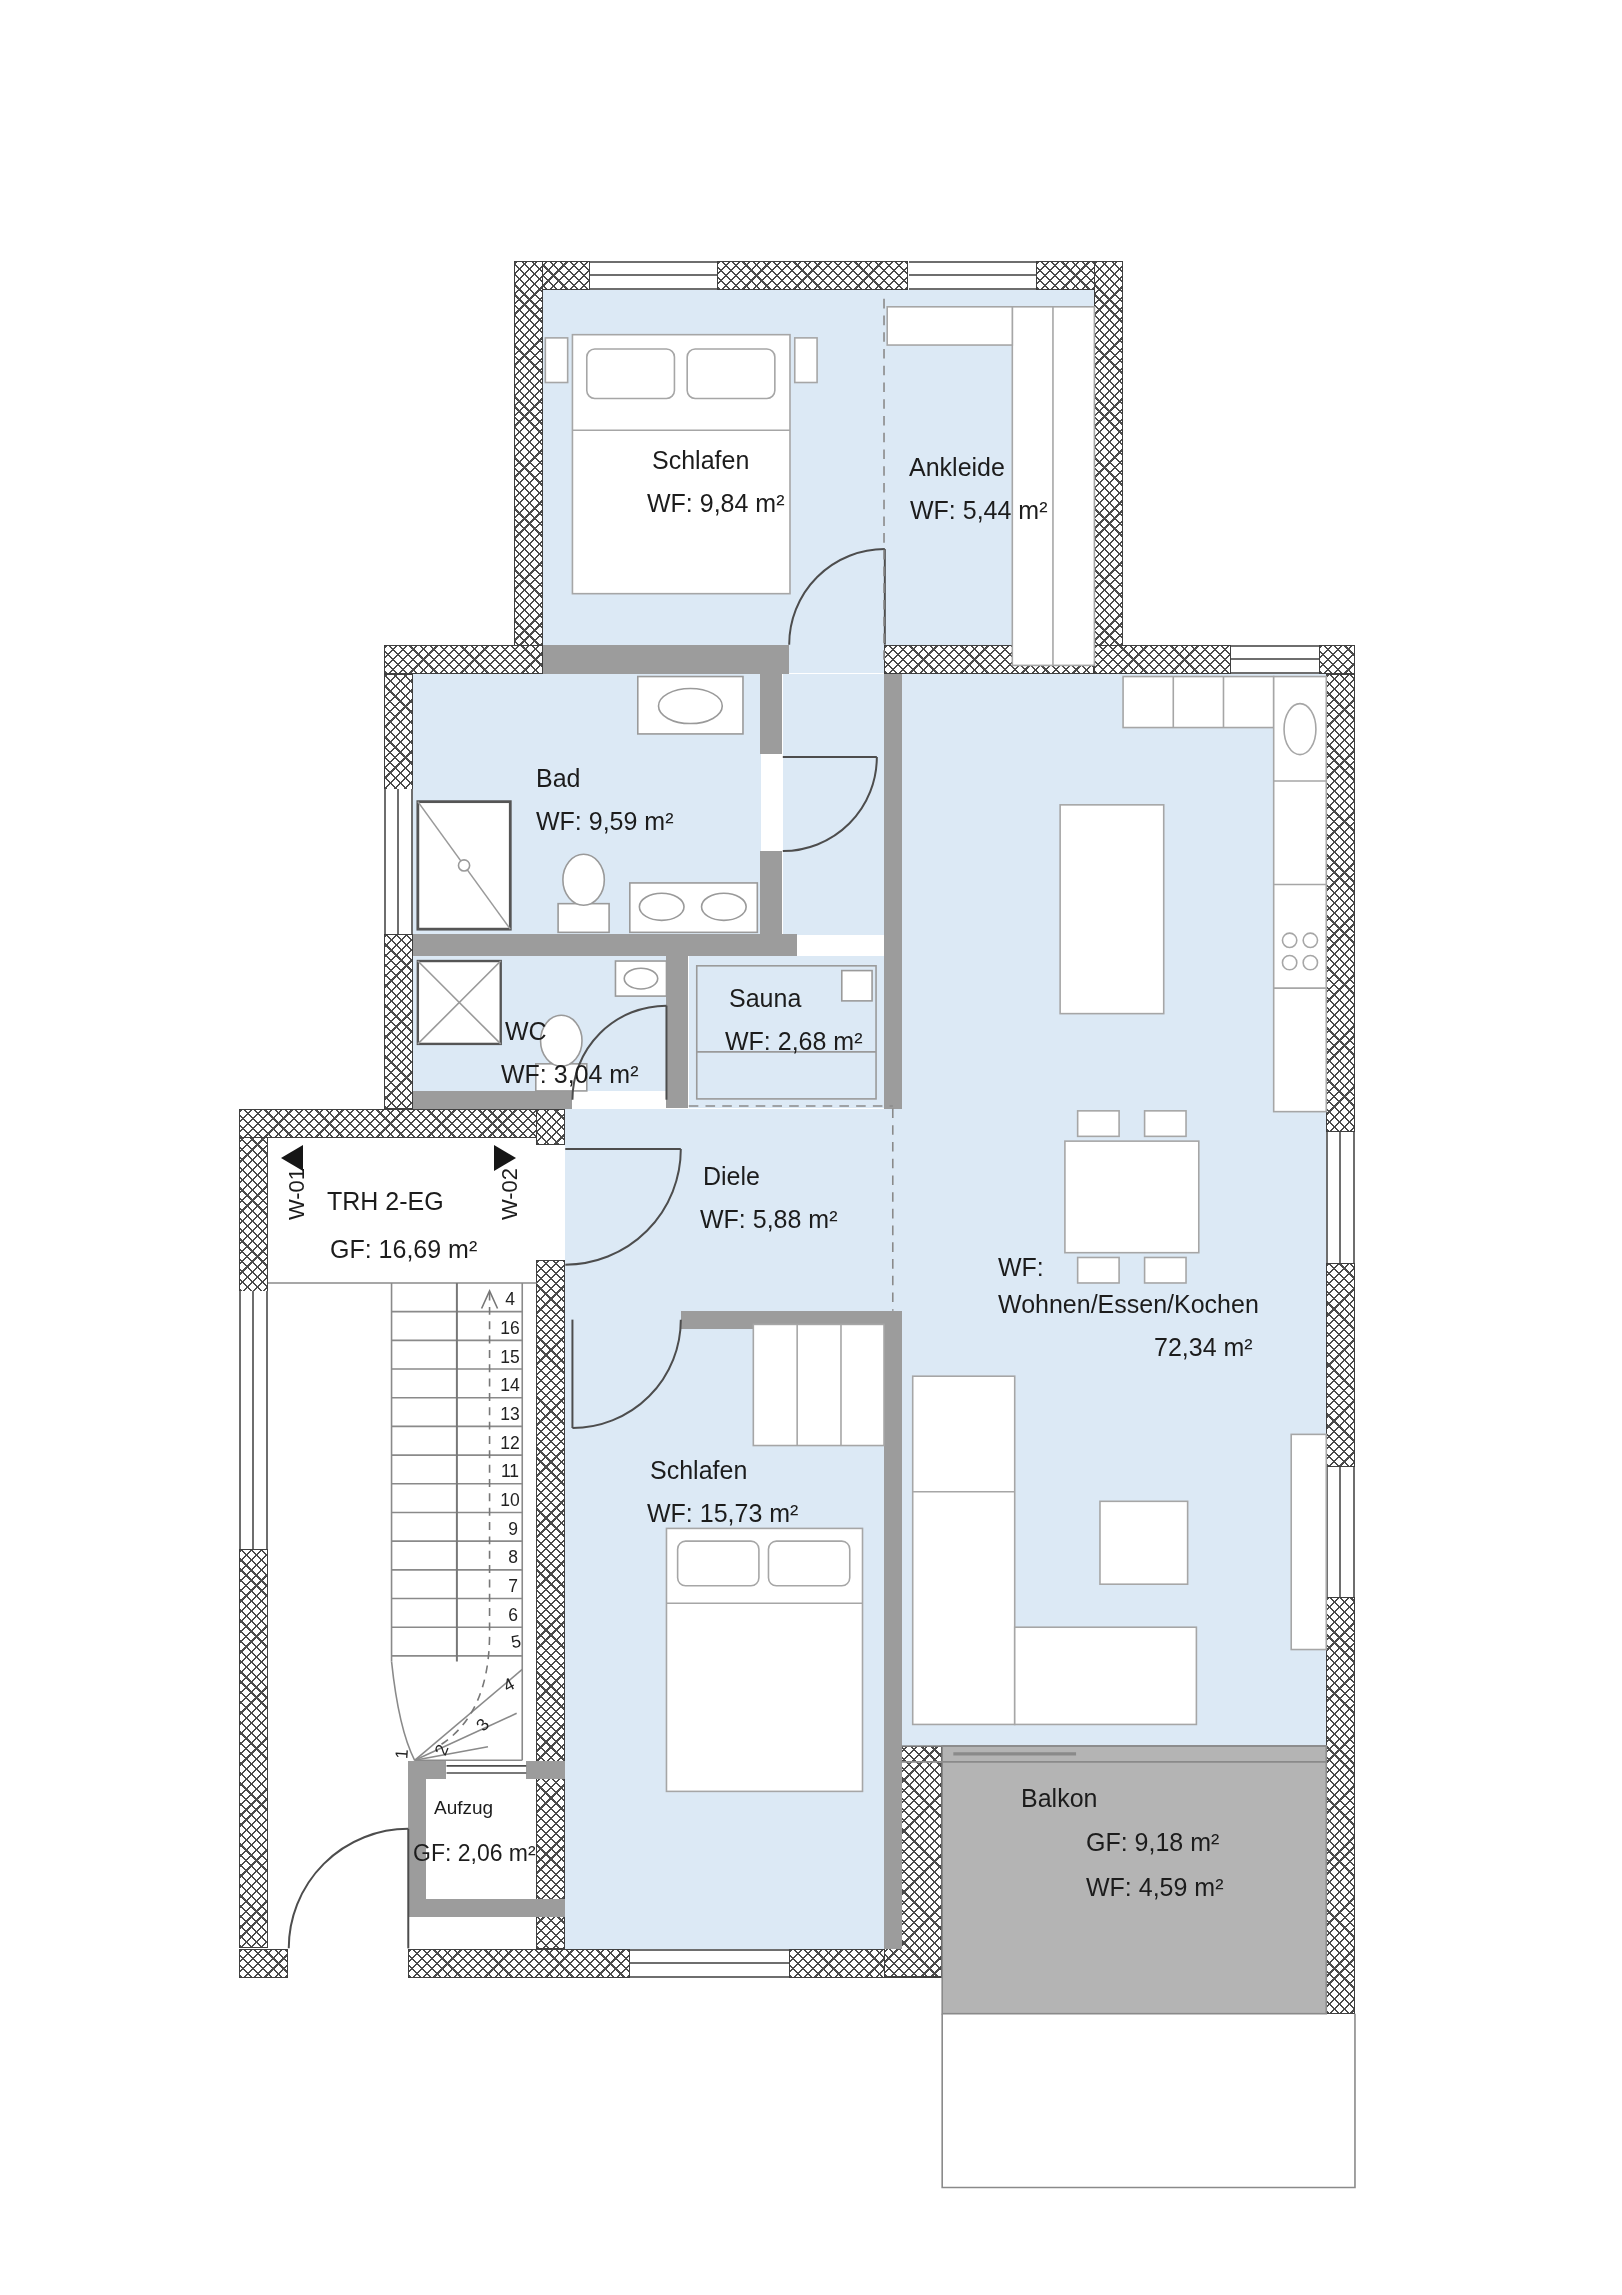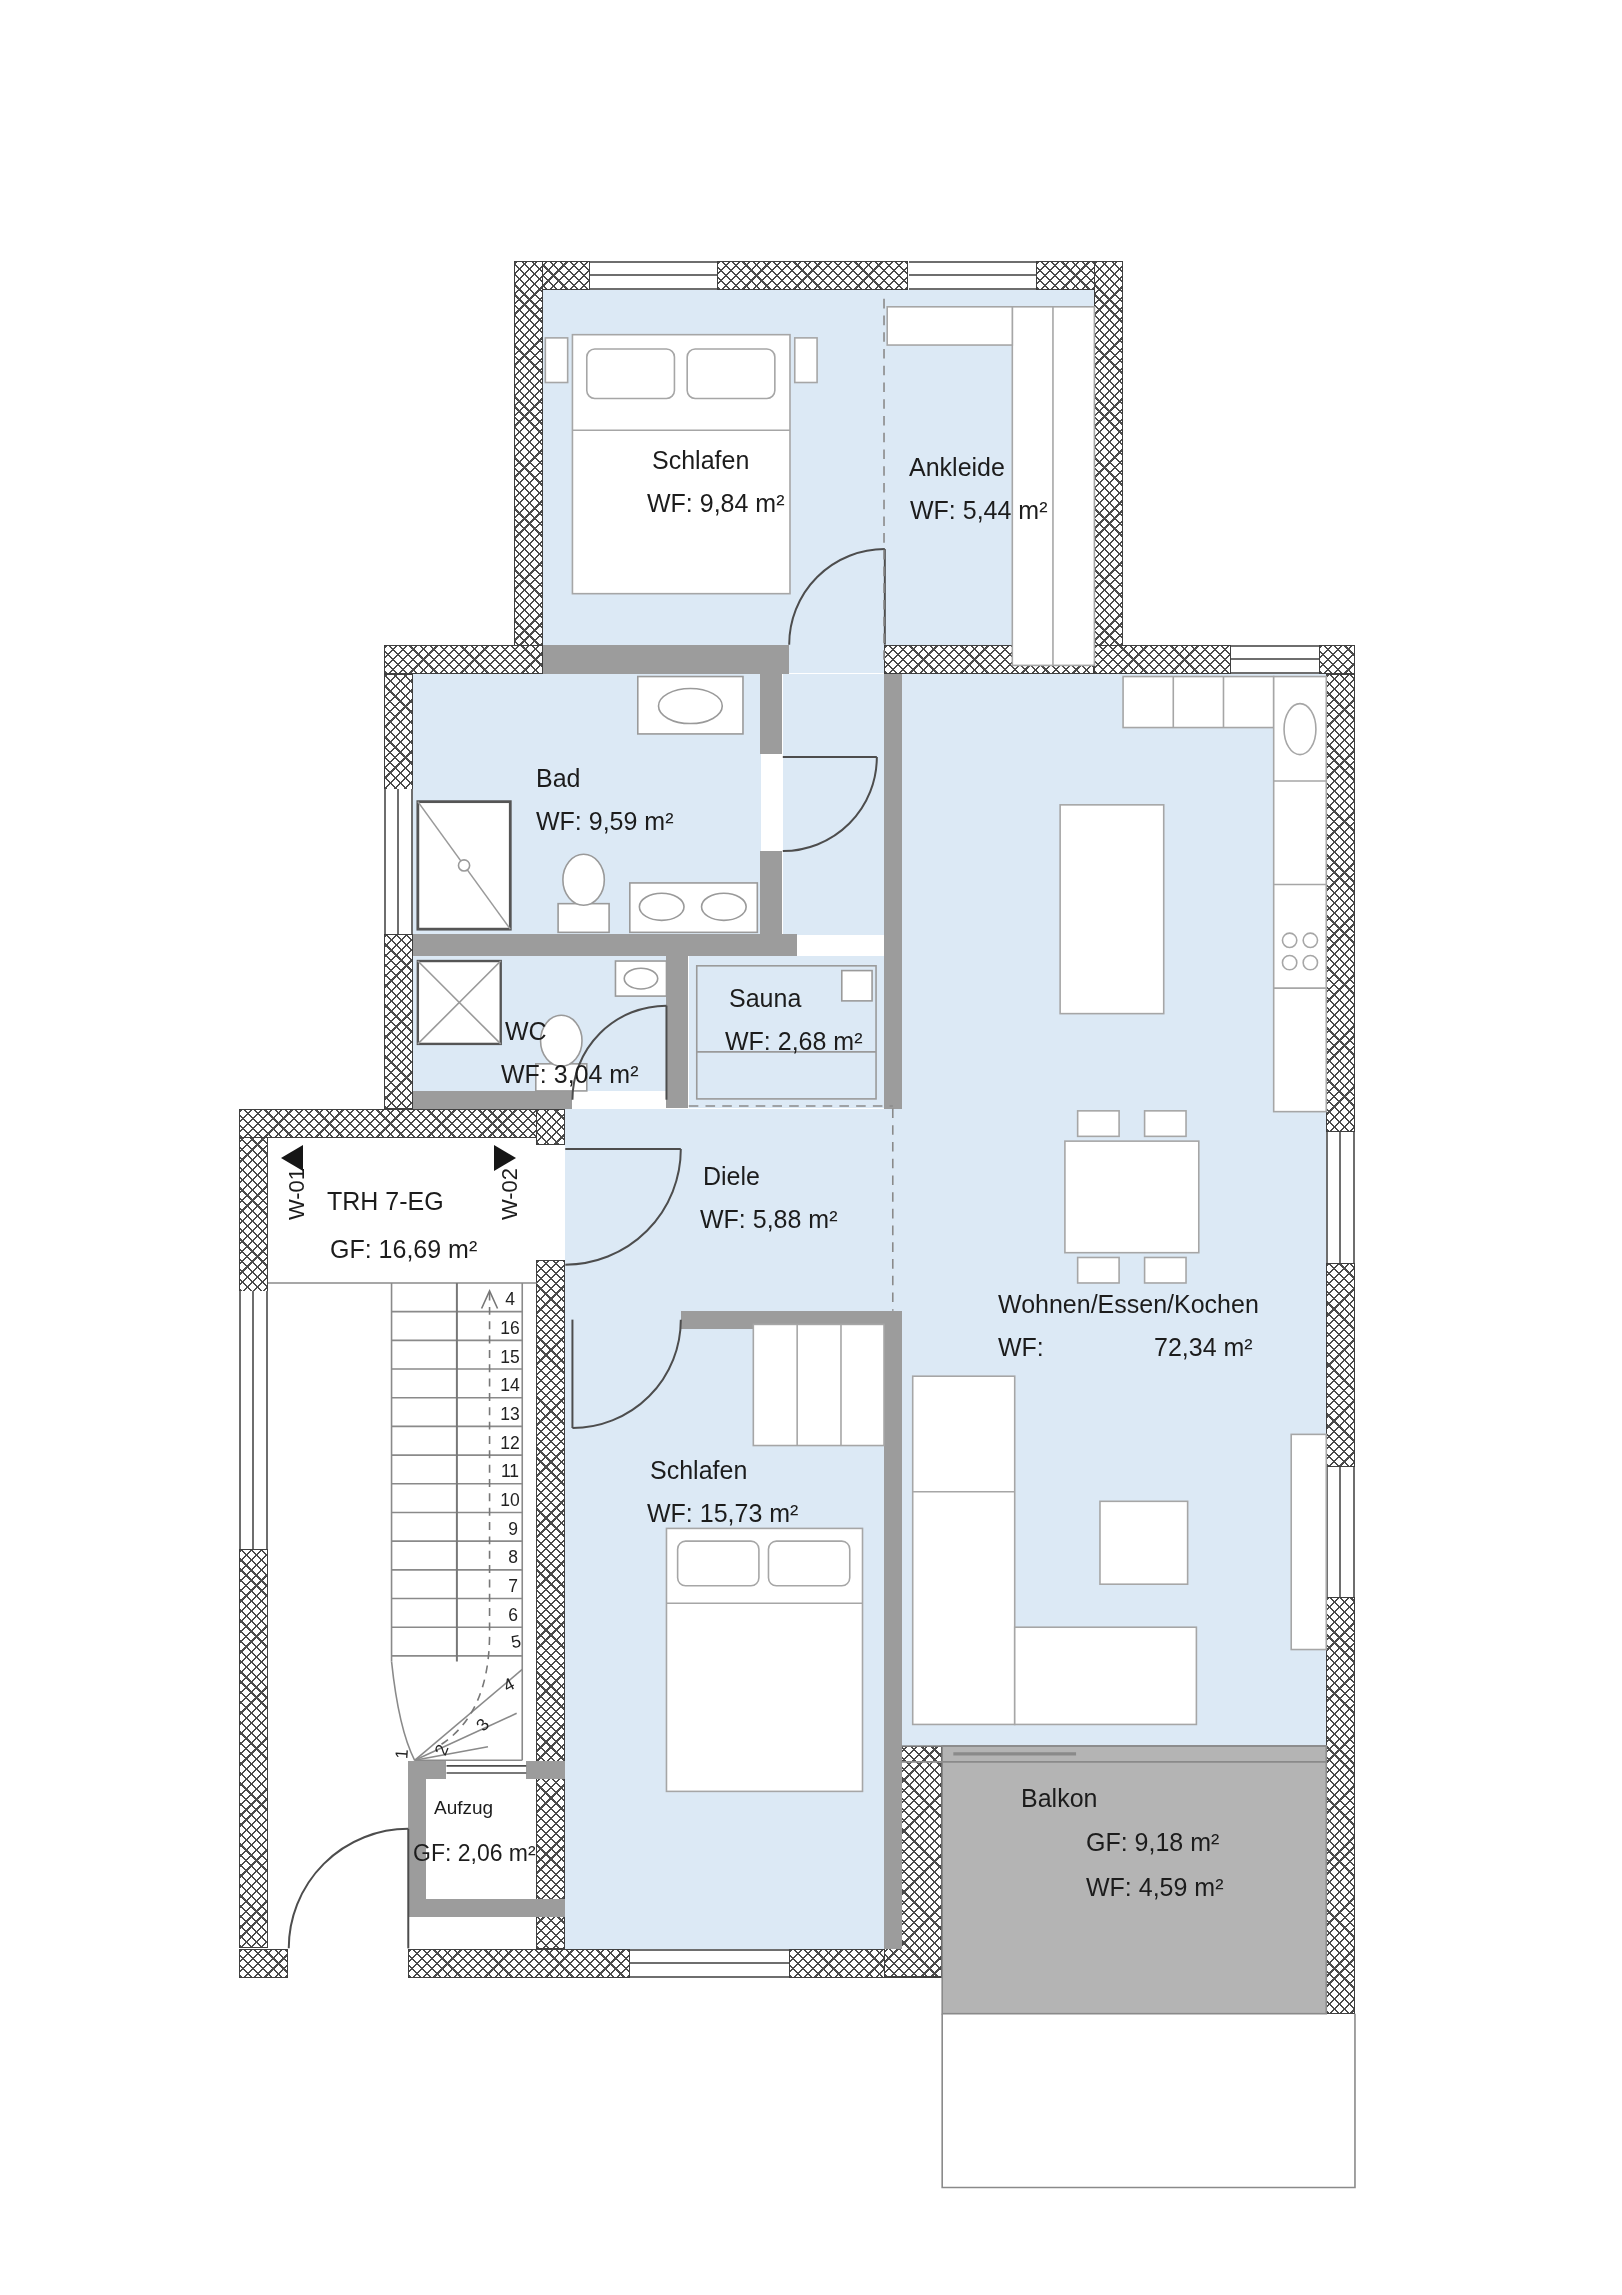--- a/index.html
+++ b/index.html
@@ -245,25 +245,25 @@
   <div class="lbl" style="left:910px;top:496px">WF: 5,44 m²</div>
   <div class="lbl" style="left:536px;top:764px">Bad</div>
   <div class="lbl" style="left:536px;top:807px">WF: 9,59 m²</div>
   <div class="lbl" style="left:505px;top:1017px">WC</div>
   <div class="lbl" style="left:501px;top:1060px">WF: 3,04 m²</div>
   <div class="lbl" style="left:729px;top:984px">Sauna</div>
   <div class="lbl" style="left:725px;top:1027px">WF: 2,68 m²</div>
   <div class="lbl" style="left:703px;top:1162px">Diele</div>
   <div class="lbl" style="left:700px;top:1205px">WF: 5,88 m²</div>
   <div class="lbl" style="left:998px;top:1290px">Wohnen/Essen/Kochen</div>
-  <div class="lbl" style="left:998px;top:1333px">WF:</div>
+  <div class="lbl" style="left:998px;top:1253px">WF:</div>
   <div class="lbl" style="left:1154px;top:1333px">72,34 m²</div>
   <div class="lbl" style="left:650px;top:1456px">Schlafen</div>
   <div class="lbl" style="left:647px;top:1499px">WF: 15,73 m²</div>
-  <div class="lbl" style="left:327px;top:1187px">TRH 7-EG</div>
+  <div class="lbl" style="left:327px;top:1187px">TRH 2-EG</div>
   <div class="lbl" style="left:330px;top:1235px">GF: 16,69 m²</div>
   <div class="lbl" style="left:434px;top:1797px;font-size:19px">Aufzug</div>
   <div class="lbl" style="left:413px;top:1840px;font-size:23px">GF: 2,06 m²</div>
   <div class="lbl" style="left:1021px;top:1784px">Balkon</div>
   <div class="lbl" style="left:1086px;top:1828px">GF: 9,18 m²</div>
   <div class="lbl" style="left:1086px;top:1873px">WF: 4,59 m²</div>
 
 </div>
 
 

